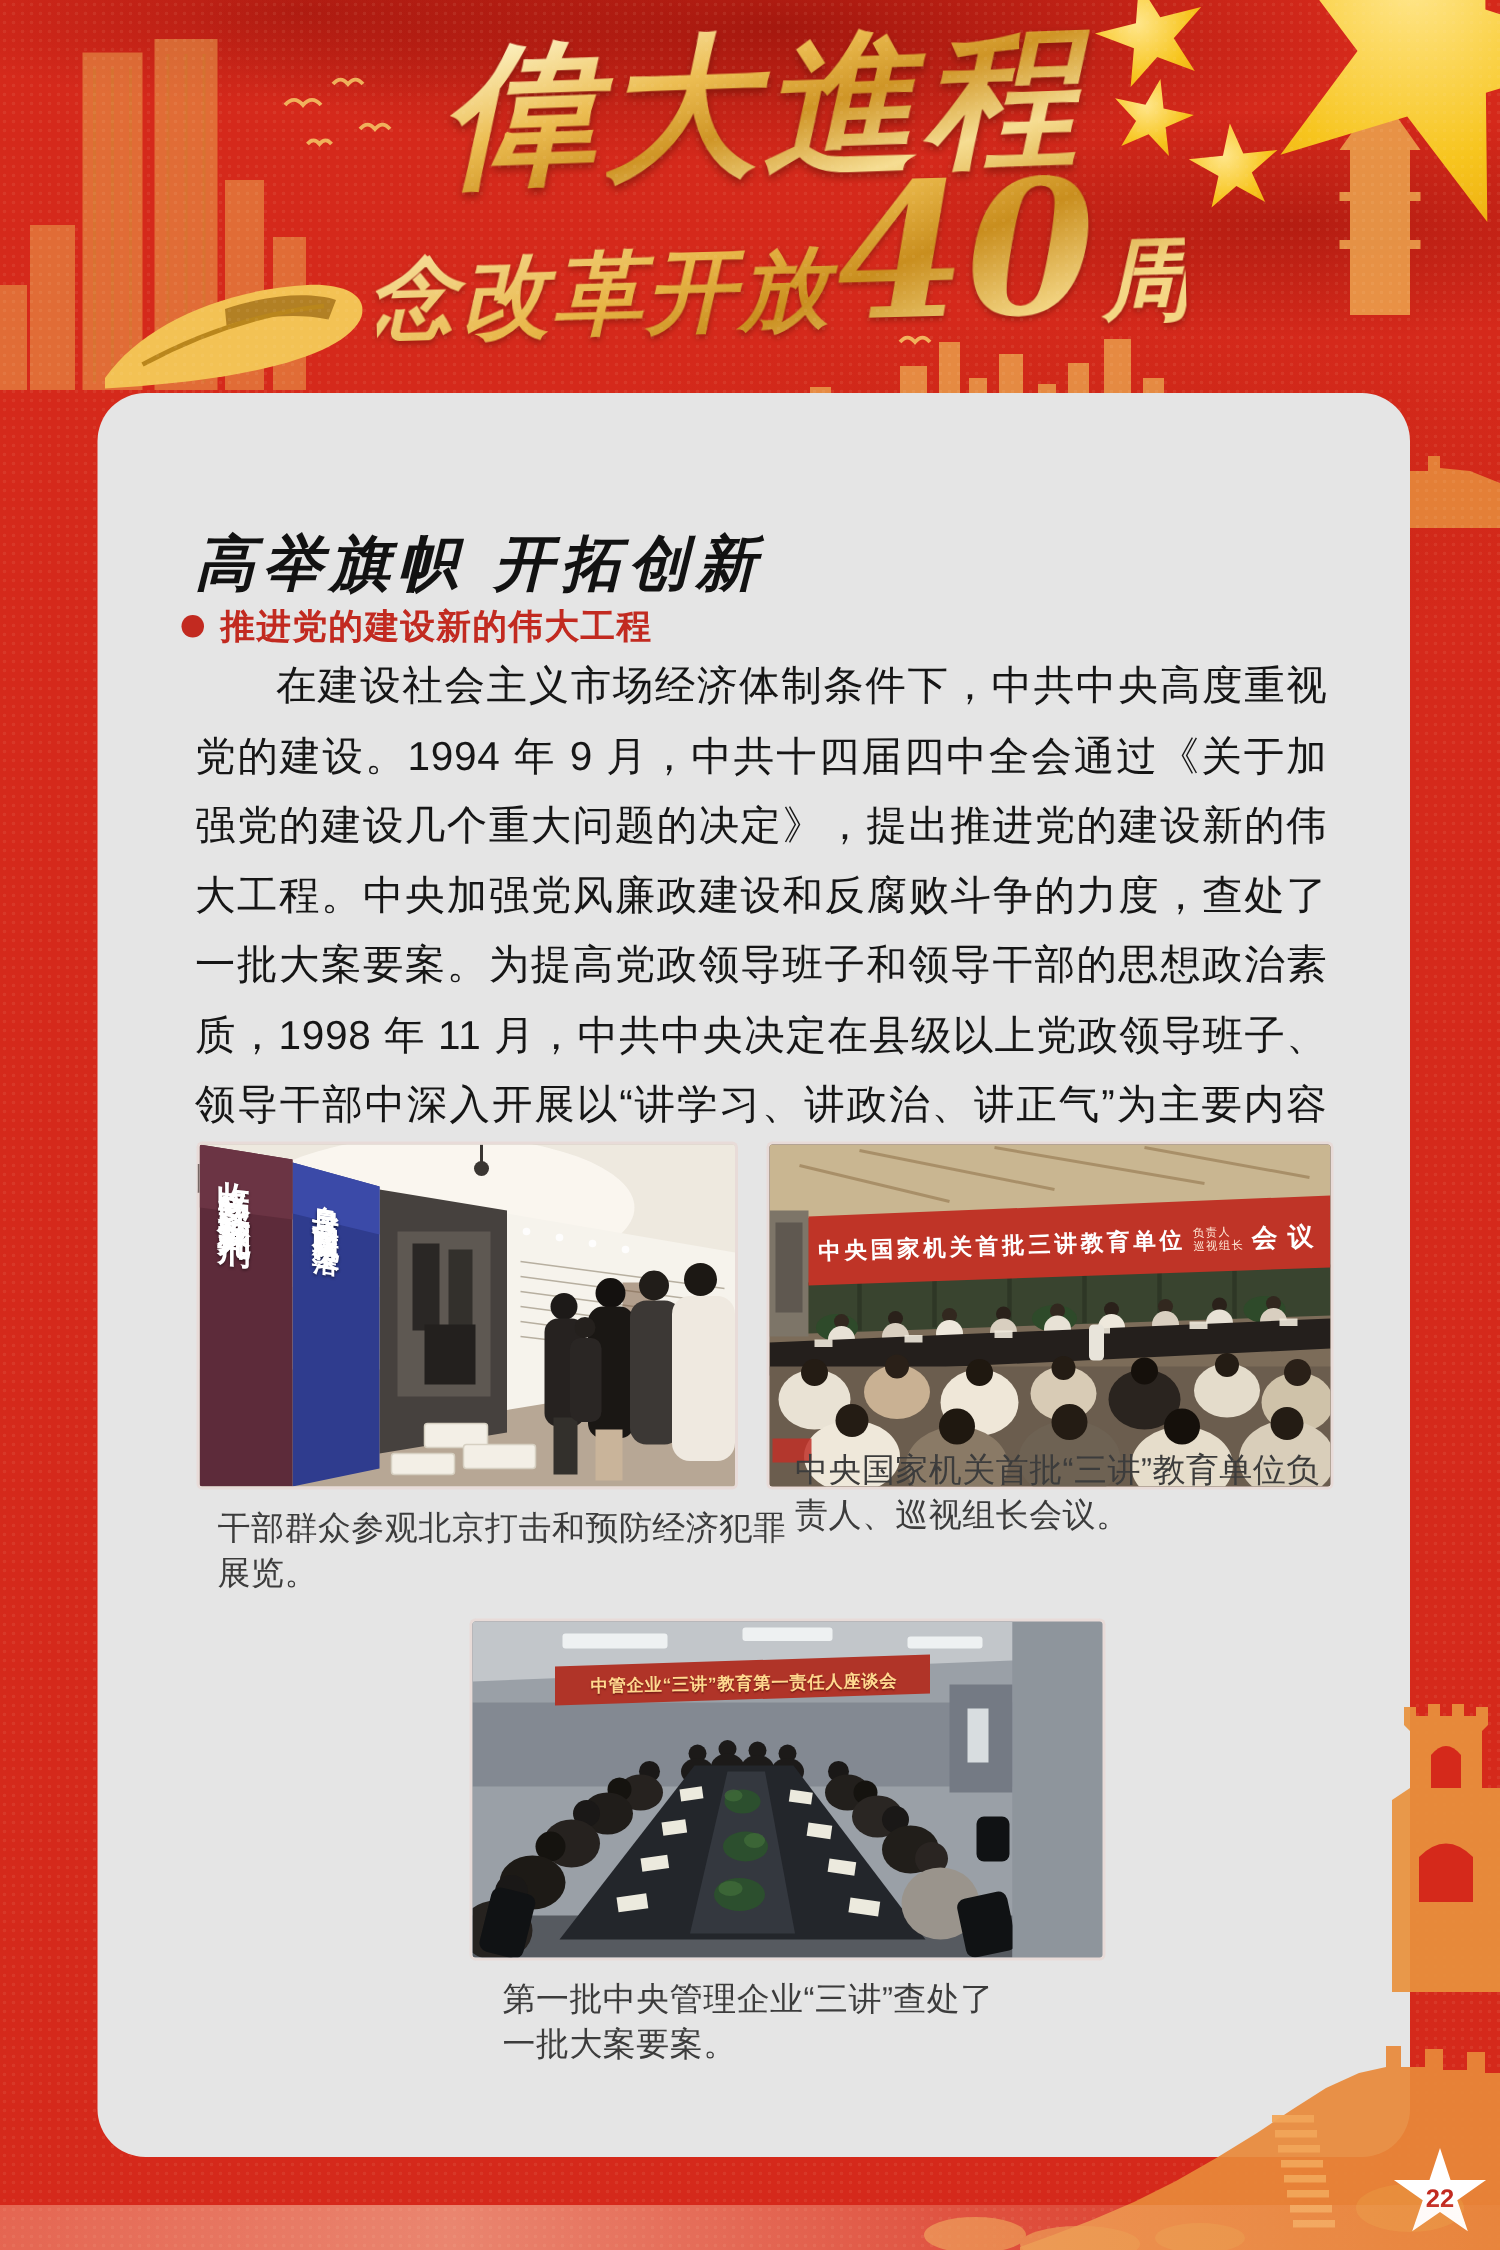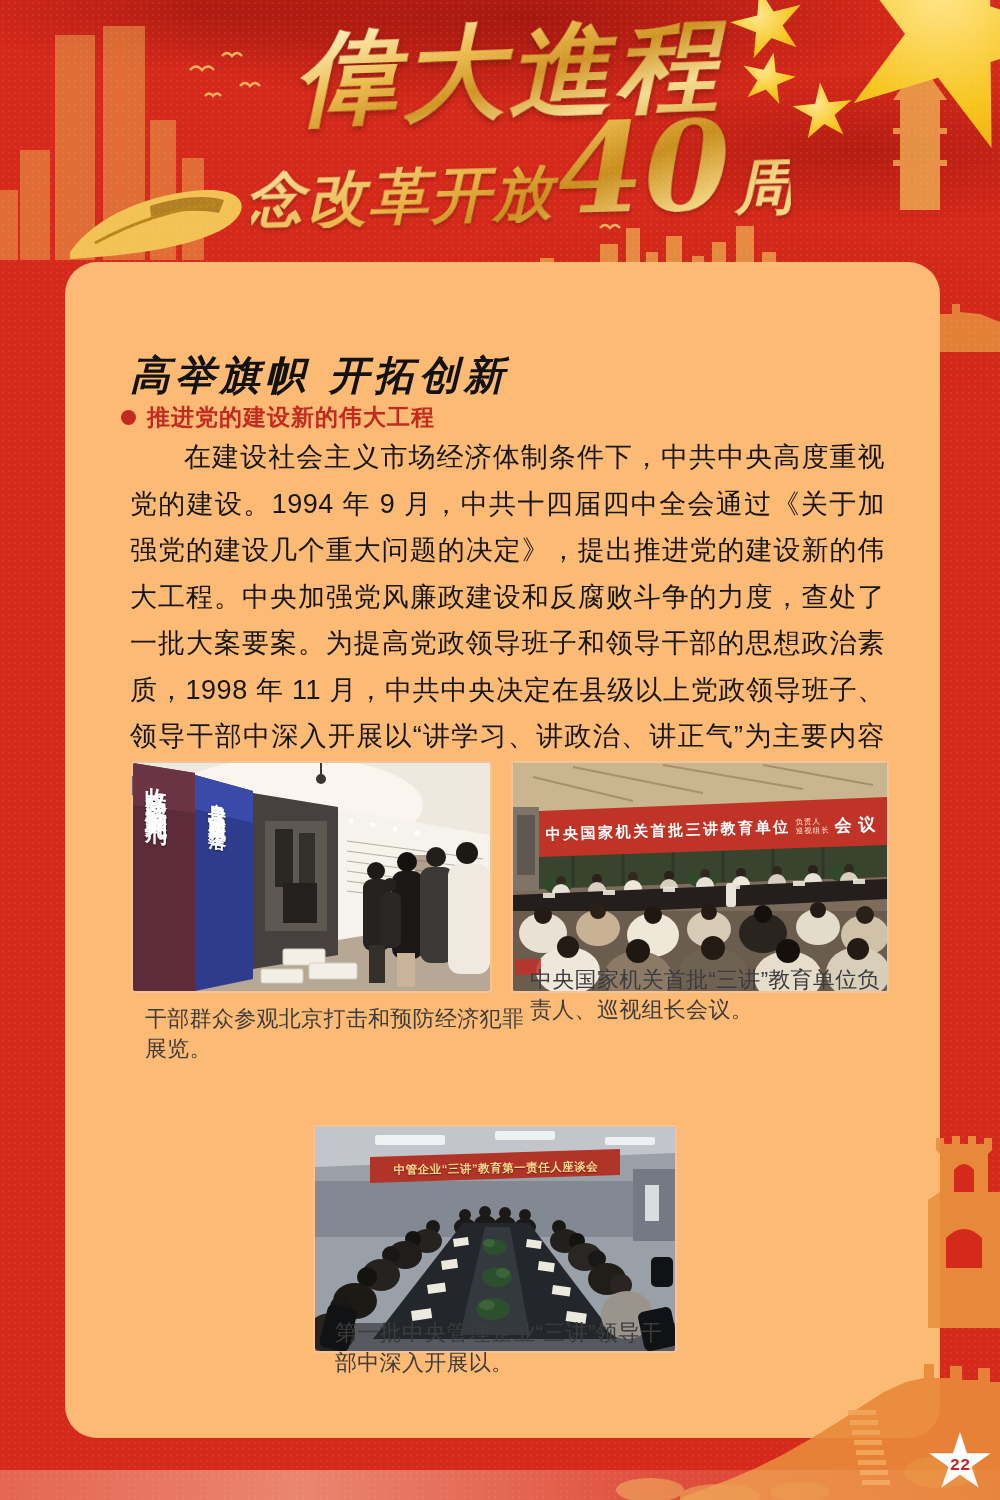--- a/index.html
+++ b/index.html
@@ -43,36 +43,36 @@
     font-family:"DejaVu Serif", serif;font-weight:bold;font-style:italic;
     background:linear-gradient(160deg,#f9e8ae 10%,#e8b648 45%,#c98e1e 62%,#f4d684 85%);
     -webkit-background-clip:text;background-clip:text;color:transparent;
     transform:rotate(-1.5deg);
     filter:drop-shadow(0 2px 2px rgba(95,15,4,.5));}
   .sub-title .pre{font-size:60px;letter-spacing:2px;line-height:1;}
   .sub-title .num{font-size:124px;line-height:.85;margin:0 4px;}
   .sub-title .suf{font-size:60px;letter-spacing:2px;line-height:1;}
   
   .card{position:absolute;left:65px;top:262px;width:875px;height:1176px;
-    background:#fdba74;border-radius:32px;}
+    background:#e5e5e5;border-radius:32px;}
   .heading{position:absolute;left:65px;top:86px;margin:0;
     font-family:"DejaVu Serif", serif;font-style:italic;font-weight:bold;
     font-size:40px;letter-spacing:5px;color:#121212;white-space:nowrap;}
   .subhead{position:absolute;left:56px;top:140px;display:flex;align-items:center;gap:11px;
     color:#c22a20;font-weight:bold;font-size:23px;letter-spacing:1px;white-space:nowrap;}
   .subhead .bullet{width:15px;height:15px;border-radius:50%;background:#c22a20;flex:none;}
   .bodytext{position:absolute;left:65px;top:172px;width:755px;margin:0;
     font-size:27px;line-height:46.5px;color:#161616;text-align:justify;text-indent:2em;
     letter-spacing:.5px;}
   
   .photo{position:absolute;margin:0;overflow:hidden;border-radius:2px;
     box-shadow:0 0 0 2px rgba(236,206,200,.45);}
   .photo1{left:68px;top:501px;width:357px;height:228px;background:#d8d2c6;}
   .photo2{left:448px;top:501px;width:374px;height:228px;background:#8a7a66;}
-  .photo3{left:250px;top:865px;width:360px;height:224px;background:#8e959c;text-align:center;}
+  .photo3{left:250px;top:819px;width:420px;height:224px;background:#8e959c;text-align:center;}
   .photo svg{position:absolute;left:0;top:0;}
   .vtext{position:absolute;writing-mode:vertical-rl;color:#fff;font-weight:bold;
     text-shadow:0 1px 2px rgba(0,0,0,.45);}
   .vt1{left:8px;top:8px;height:214px;font-size:22px;letter-spacing:5px;transform:skewY(7deg);}
   .vt2{left:72px;top:26px;height:186px;font-size:18px;letter-spacing:4px;transform:skewY(9deg);}
   .banner2{position:absolute;left:28px;top:44px;width:346px;height:44px;
     display:flex;align-items:center;justify-content:center;gap:5px;
     color:#fff;transform:rotate(-1.8deg);}
   .banner2 .b-main{font-size:15px;font-weight:bold;letter-spacing:2.5px;white-space:nowrap;}
   .banner2 .b-small{display:flex;flex-direction:column;font-size:7.5px;line-height:9px;
@@ -84,21 +84,21 @@
     white-space:nowrap;transform:rotate(-1deg);text-shadow:0 1px 1px rgba(60,0,0,.5);}
   
   .caption{position:absolute;font-size:22px;line-height:30px;color:#3c3c3c;letter-spacing:.3px;}
   .cap1{left:80px;top:742px;width:380px;}
   .cap2{left:465px;top:703px;width:355px;}
   .cap3{left:270px;top:1056px;width:345px;}
   
   .page-star{position:absolute;left:928px;top:1432px;width:64px;height:61px;
     clip-path:polygon(50% 0%,61% 35%,98% 35%,68% 57%,79% 91%,50% 70%,21% 91%,32% 57%,2% 35%,39% 35%);
     background:#ffffff;display:flex;align-items:center;justify-content:center;}
-  .page-star span{margin-top:6px;font-family:Liberation Mono, monospace;font-weight:bold;
+  .page-star span{margin-top:6px;font-family:Liberation Sans, sans-serif;font-weight:bold;
     font-size:17px;color:#c22a20;}
   .wall-bottom{position:absolute;left:590px;top:1352px;}
   .tower-right{position:absolute;left:928px;top:1128px;}
 </style>
 </head>
 <body>
 
 <div class="bg-swirl"></div>
 
 <svg class="header-art" width="1000" height="380" viewBox="0 0 1000 380">
@@ -421,21 +421,21 @@
       <g fill="#101214">
         <rect x="14" y="176" width="30" height="44" rx="6" transform="rotate(14 14 176)"></rect>
         <rect x="322" y="186" width="34" height="40" rx="6" transform="rotate(-12 322 186)"></rect>
         <rect x="336" y="130" width="22" height="30" rx="5"></rect>
       </g>
       <polygon points="55,30 305,22 305,48 55,56" fill="#b03428"></polygon>
     </svg>
     <div class="banner3">中管企业“三讲”教育第一责任人座谈会</div>
   </figure>
 
-  <div class="caption cap3">第一批中央管理企业“三讲”领导干部中深入开展以。</div>
+  <div class="caption cap3">第一批中央管理企业“三讲”查处了一批大案要案。</div>
 </div>
 
 <svg class="wall-bottom" width="410" height="148" viewBox="0 0 410 148">
   <path d="M410,148 L410,30 L400,30 L400,16 L388,16 L388,28 L372,28 L372,14 L360,14 L360,26 L344,26 L344,12 L334,12 L334,26 L316,30 L294,40 L272,54 L248,70 L222,86 L194,102 L166,116 L138,128 L112,138 L90,146 L90,148 Z" fill="#e8893a" opacity="0.92"></path>
   <g fill="#f2a659" opacity="0.95">
     <rect x="258" y="58" width="28" height="5"></rect>
       <rect x="260" y="68" width="28" height="5"></rect>
     <rect x="262" y="78" width="28" height="5"></rect>
       <rect x="264" y="88" width="28" height="5"></rect>
     <rect x="266" y="98" width="28" height="5"></rect>

